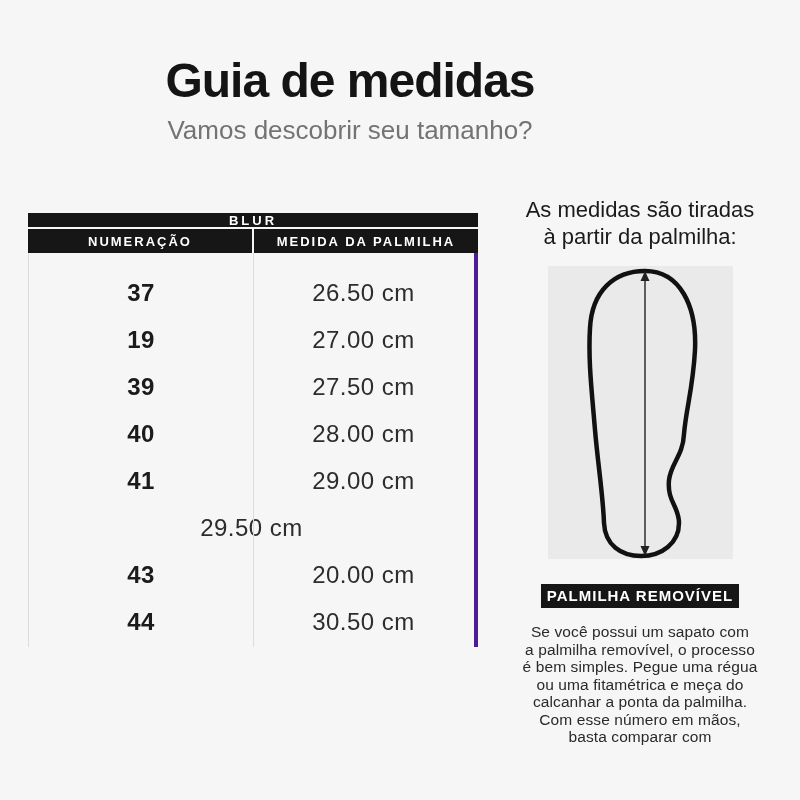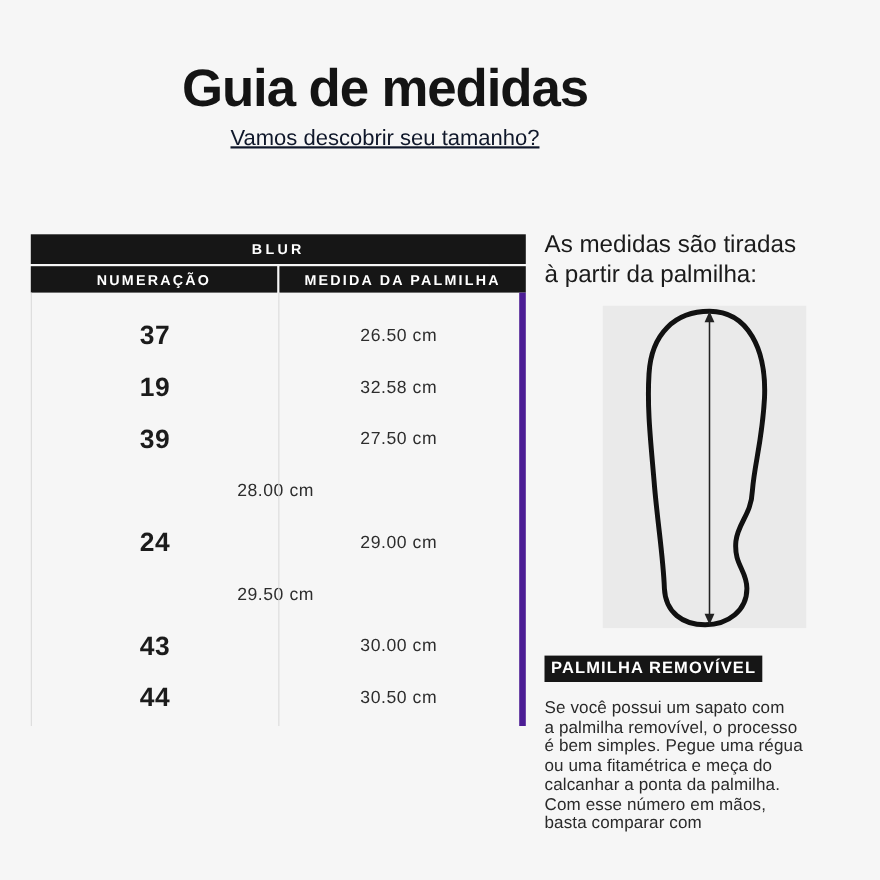--- a/index.html
+++ b/index.html
@@ -11,60 +11,60 @@
     overflow: hidden;
   }
   .page { position: relative; width: 800px; height: 800px; background: #f6f6f6; }
 
   
   .header { position: absolute; top: 54px; left: 0; width: 700px; text-align: center; }
   .title {
     font-size: 48px; font-weight: 700; letter-spacing: -1px; color: #141414; line-height: 54px;
   }
   .subtitle {
-    font-size: 20px; font-weight: 400; color: #0f172a; margin-top: 7px; letter-spacing: 0px; text-decoration: underline;
+    font-size: 26px; font-weight: 400; color: #737373; margin-top: 7px; letter-spacing: 0px;
   }
 
   
   .size-table { position: absolute; left: 28px; top: 213px; width: 450px; }
   .brand-bar {
-    height: 27px; background: #161616; color: #ffffff;
+    height: 14px; background: #161616; color: #ffffff;
     display: flex; align-items: center; justify-content: center;
     font-size: 13px; font-weight: 700; letter-spacing: 3px;
   }
   .col-headers { display: flex; gap: 2px; margin-top: 2px; }
   .col-headers .hcell {
     height: 24px; background: #161616; color: #ffffff;
     display: flex; align-items: center; justify-content: center;
     font-size: 13px; font-weight: 700; letter-spacing: 2px;
   }
   .col-headers .hcell.left { width: 224px; }
   .col-headers .hcell.right { flex: 1; }
 
   .tbody {
     position: relative;
     border-left: 1px solid #dcdcdc;
-    border-right: 6px solid #4c1d95;
+    border-right: 4px solid #4c1d95;
     padding-top: 16px; padding-bottom: 2px;
   }
   .tbody::before {
     content: ""; position: absolute; left: 224px; top: 0; bottom: 0;
     width: 1px; background: #dcdcdc;
   }
   .trow { display: flex; height: 47px; align-items: center; }
   .trow .cell { display: flex; align-items: center; justify-content: center; }
   .trow .cell.size {
     width: 224px; font-size: 24px; font-weight: 700; color: #1b1b1b; letter-spacing: 0.5px;
   }
   .trow .cell.measure {
-    flex: 1; font-size: 16px; font-weight: 400; color: #2d2d2d; letter-spacing: 0.5px;
+    flex: 1; font-size: 24px; font-weight: 400; color: #2d2d2d; letter-spacing: 0.5px;
   }
 
   
-  .right-col { position: absolute; left: 495px; top: 208px; width: 290px; text-align: left; }
+  .right-col { position: absolute; left: 495px; top: 196px; width: 290px; text-align: center; }
   .measure-note {
     font-size: 22px; line-height: 27px; color: #1b1b1b; white-space: pre-line; font-weight: 400;
   }
   .insole-box {
     width: 185px; height: 293px; background: #eaeaea; margin: 16px auto 0;
     display: flex; align-items: center; justify-content: center;
   }
   .insole-box svg { display: block; }
   .badge {
     display: inline-block; margin-top: 25px; background: #161616; color: #ffffff;
@@ -92,39 +92,40 @@
       <div class="hcell left">NUMERAÇÃO</div>
       <div class="hcell right">MEDIDA DA PALMILHA</div>
     </div>
     <div class="tbody">
       <div class="trow">
         <div class="cell size">37</div>
         <div class="cell measure">26.50 cm</div>
       </div>
       <div class="trow">
         <div class="cell size">19</div>
-        <div class="cell measure">32.58 cm</div>
+        <div class="cell measure">27.00 cm</div>
       </div>
       <div class="trow">
         <div class="cell size">39</div>
         <div class="cell measure">27.50 cm</div>
       </div>
       <div class="trow">
+        <div class="cell size">40</div>
         <div class="cell measure">28.00 cm</div>
       </div>
       <div class="trow">
-        <div class="cell size">24</div>
+        <div class="cell size">41</div>
         <div class="cell measure">29.00 cm</div>
       </div>
       <div class="trow">
         <div class="cell measure">29.50 cm</div>
       </div>
       <div class="trow">
         <div class="cell size">43</div>
-        <div class="cell measure">30.00 cm</div>
+        <div class="cell measure">20.00 cm</div>
       </div>
       <div class="trow">
         <div class="cell size">44</div>
         <div class="cell measure">30.50 cm</div>
       </div>
     </div>
   </div>
 
   <div class="right-col">
     <div class="measure-note">As medidas são tiradas

